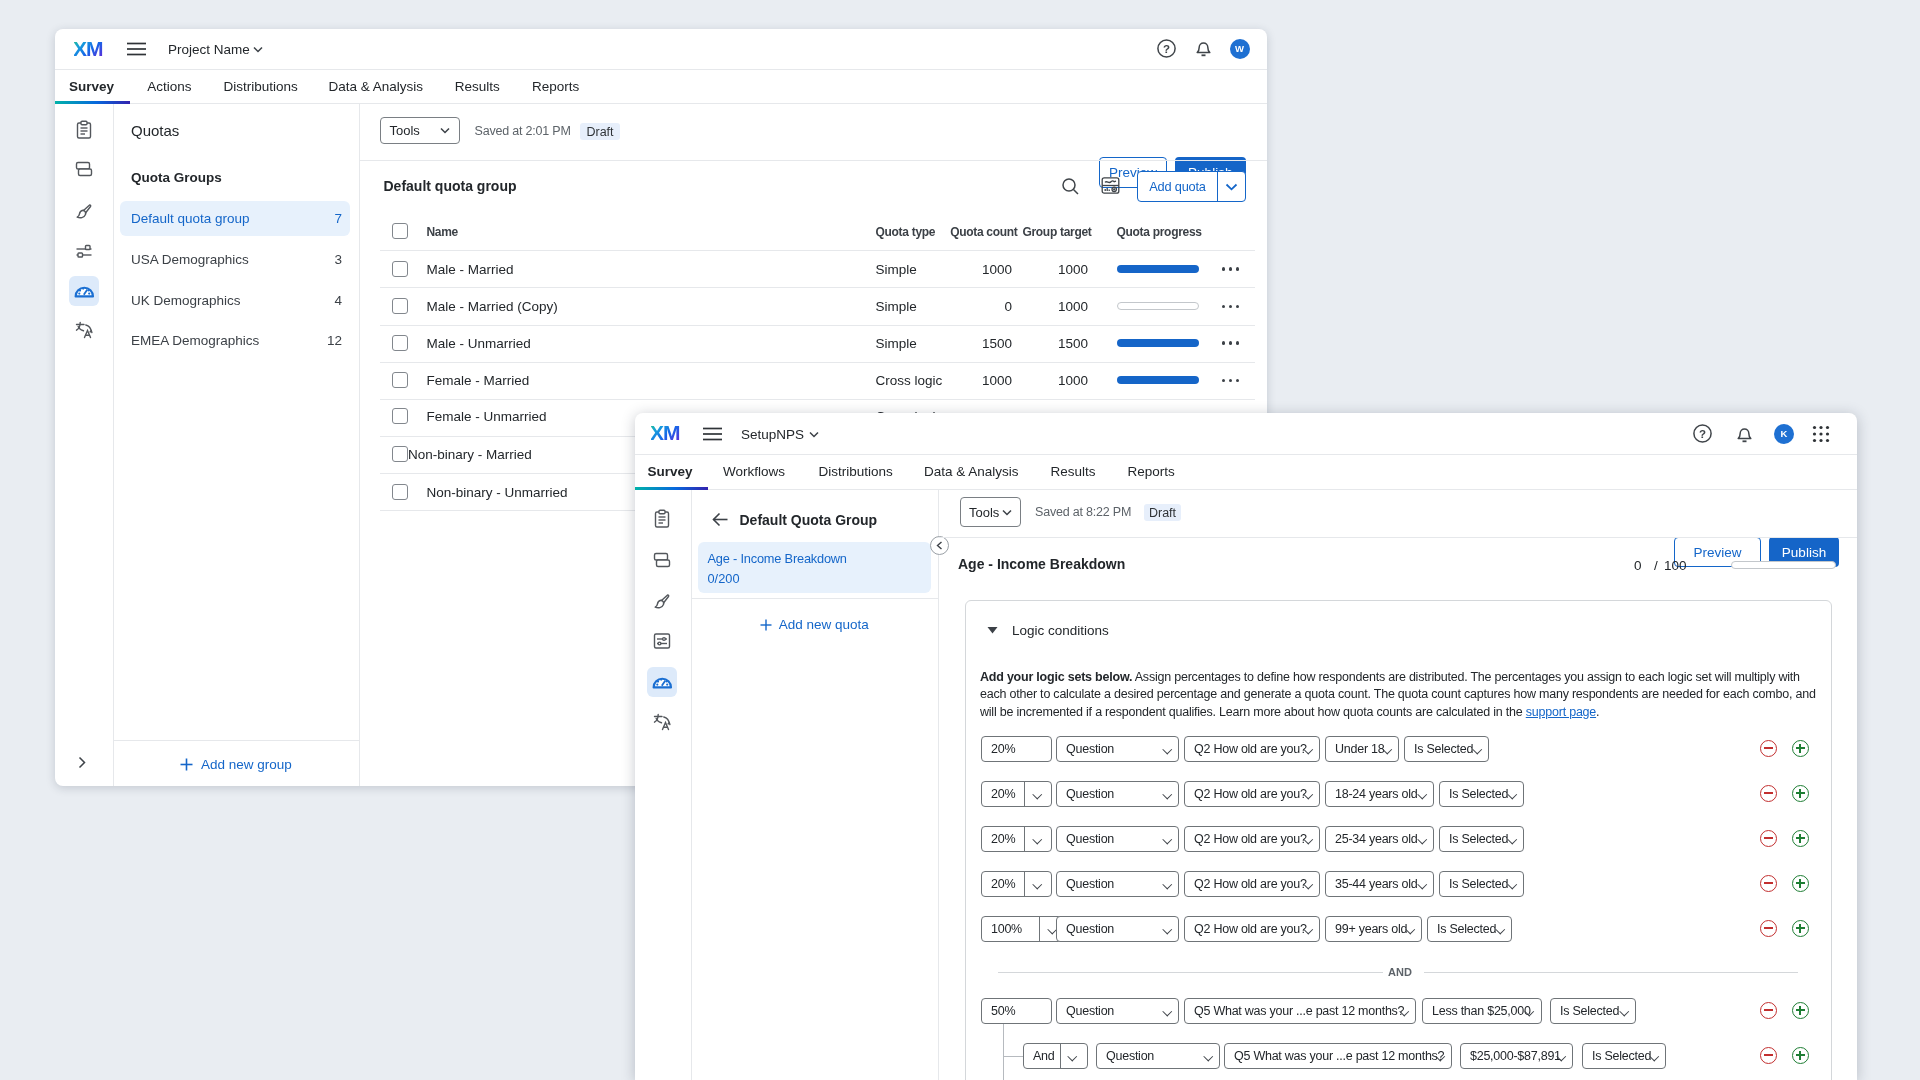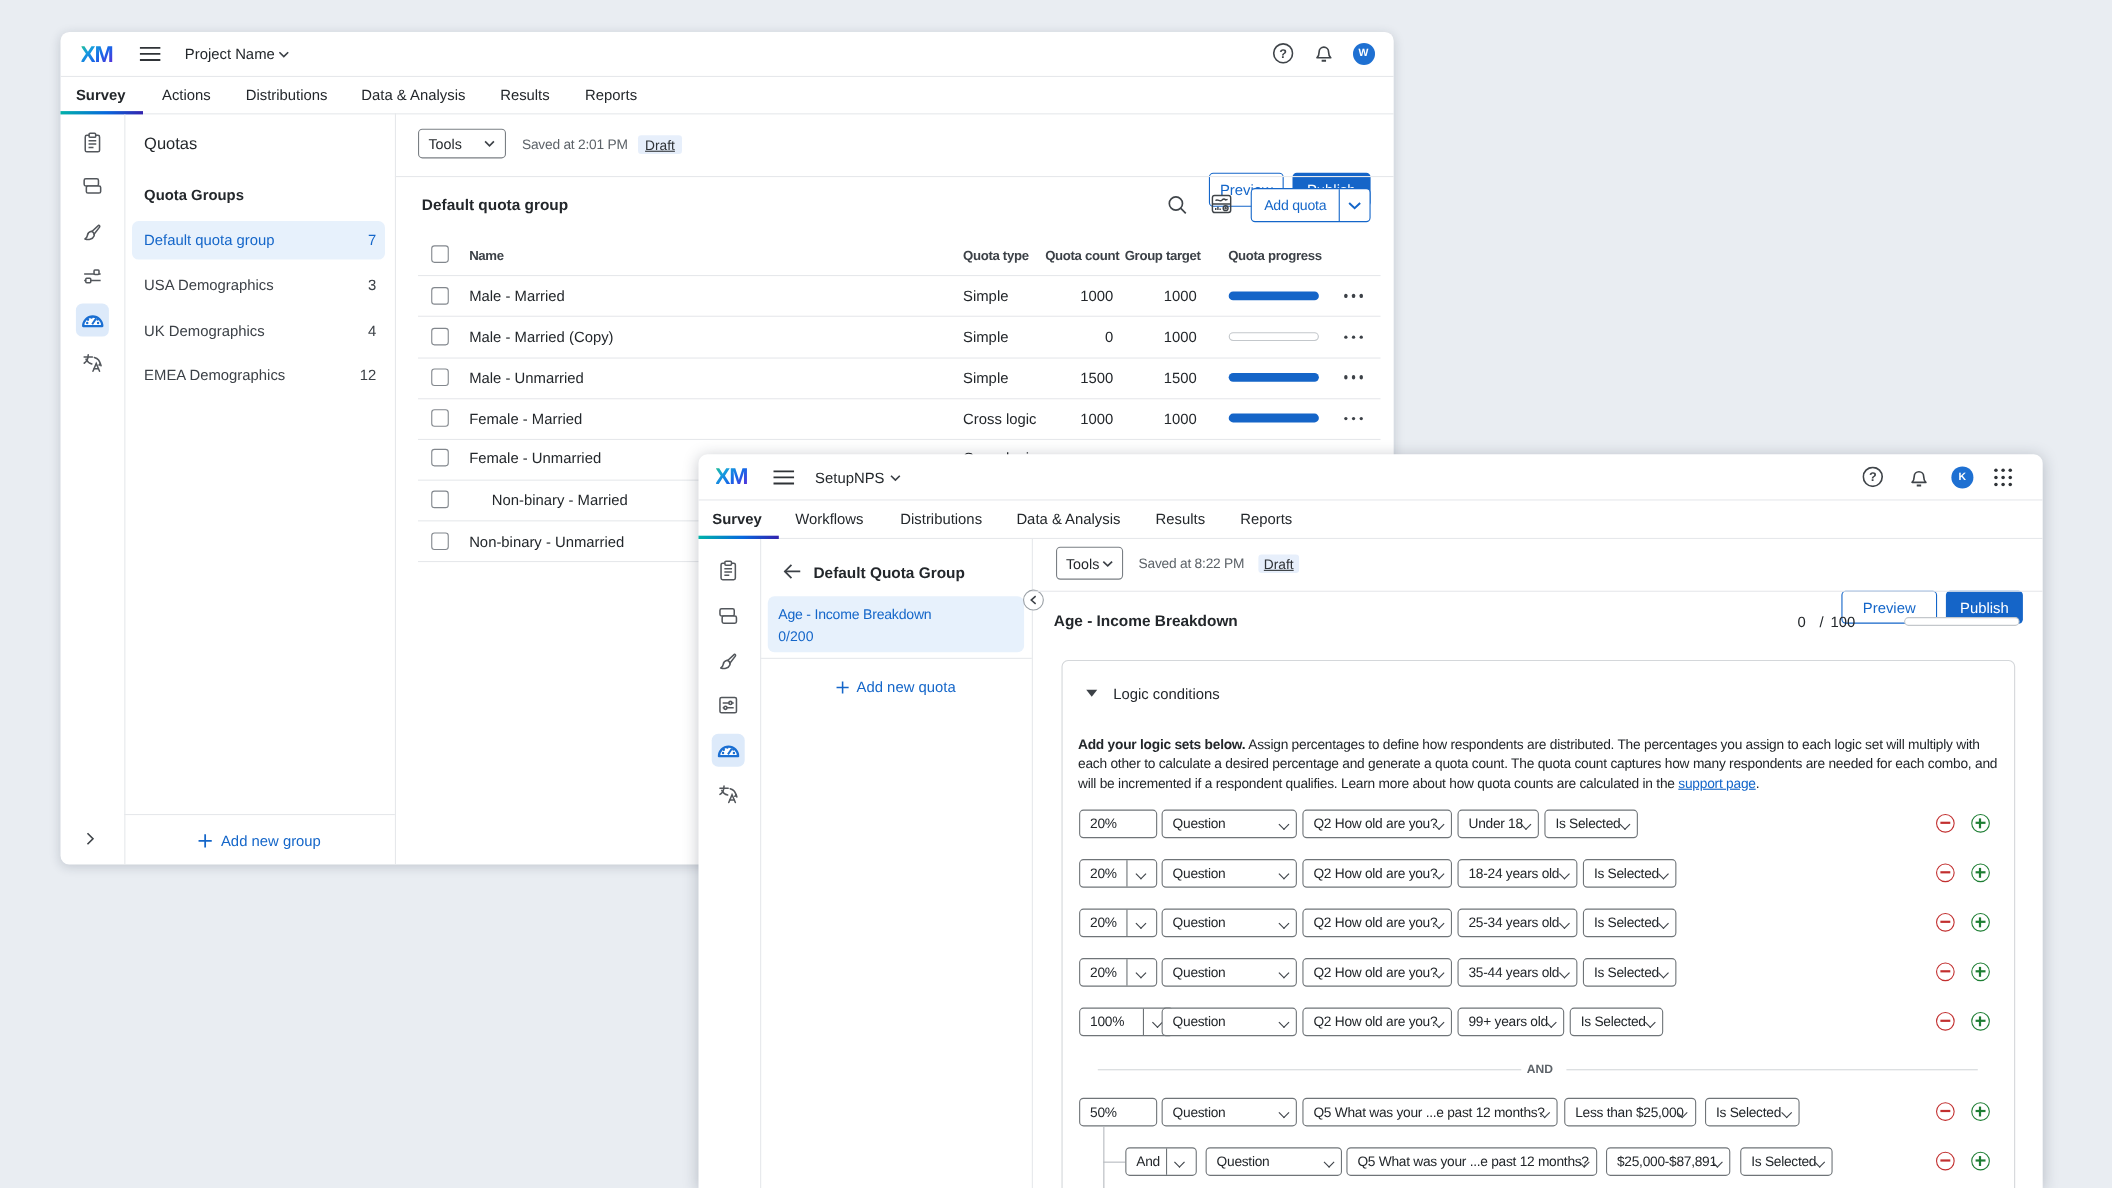--- a/index.html
+++ b/index.html
@@ -10,21 +10,21 @@
 #p2{left:635px;top:413px;width:1222px;height:667px;border-radius:8px 8px 0 0;box-shadow:0 2px 14px rgba(30,40,60,.25);}
 .abs{position:absolute;}
 .hdrline{position:absolute;left:0;right:0;height:1px;background:#e6e8eb;}
 .vline{position:absolute;width:1px;background:#e6e8eb;}
 .tab{position:absolute;font-size:13.5px;color:#23272b;white-space:nowrap;}
 .underline{position:absolute;height:3px;background:linear-gradient(90deg,#00b2a9,#0768dd 55%,#3323ae);}
 .avatar{position:absolute;width:20px;height:20px;border-radius:50%;background:#1e70d2;color:#fff;font-size:9.5px;font-weight:bold;display:flex;align-items:center;justify-content:center;}
 .navitem{position:absolute;font-size:13.5px;color:#3c4147;white-space:nowrap;}
 .num{position:absolute;font-size:13.5px;color:#3c4147;text-align:right;}
 .blue{color:#1466c9;}
-.chip{position:absolute;background:#e7effb;border-radius:3px;font-size:12.5px;color:#2f3337;display:flex;align-items:center;justify-content:center;text-decoration:underline;}
+.chip{position:absolute;background:#e7effb;border-radius:3px;font-size:12.5px;color:#2f3337;display:flex;align-items:center;justify-content:center;}
 .toolsbtn{position:absolute;border:1px solid #7a7f84;border-radius:4px;background:#fff;font-size:13px;color:#23272b;display:flex;align-items:center;justify-content:space-between;padding:0 9px;}
 .btn{position:absolute;border-radius:4px;font-size:13.5px;display:flex;align-items:center;justify-content:center;margin-top:40px;}
 .btn.preview{border:1px solid #1466c9;color:#1466c9;background:#fff;}
 .btn.publish{background:#1565c8;color:#fff;}
 .gray{color:#5d6369;}
 .hdrtxt{position:absolute;font-size:12px;font-weight:bold;letter-spacing:-0.3px;color:#3c4147;white-space:nowrap;}
 .celltxt{position:absolute;font-size:13.5px;color:#23272b;white-space:nowrap;}
 .bar{position:absolute;height:8px;border-radius:4px;}
 .bar.full{background:#1565c8;}
 .bar.empty{background:#fff;border:1px solid #c3c7cb;}
@@ -248,21 +248,21 @@
       <i></i>
       <i></i>
       <i></i>
     </div>
  <div class="hdrline" style="left:324.5px;width:875px;top:370px"></div>
  <div class="cb" style="left:336.5px;top:379px"></div>
     <span class="celltxt" style="left:371.5px;top:380px">Female - Unmarried</span>
     <span class="celltxt" style="left:820.5px;top:380px">Cross logic</span>
  <div class="hdrline" style="left:324.5px;width:875px;top:407px"></div>
  <div class="cb" style="left:336.5px;top:417px"></div>
-    <span class="celltxt" style="left:392px;top:418px">Non-binary - Married</span>
+    <span class="celltxt" style="left:353px;top:418px">Non-binary - Married</span>
  <div class="hdrline" style="left:324.5px;width:875px;top:444px"></div>
  <div class="cb" style="left:336.5px;top:454.5px"></div>
     <span class="celltxt" style="left:371.5px;top:455.5px">Non-binary - Unmarried</span>
  <div class="hdrline" style="left:324.5px;width:875px;top:481px"></div>
 </div>
 <div id="p2" class="panel">
 
  <svg class="abs" style="left:16px;top:11px" width="34" height="18" viewBox="0 0 34 18">
       <defs>
         <linearGradient id="xmg2" x1="0" y1="0" x2="1" y2="0.9">

